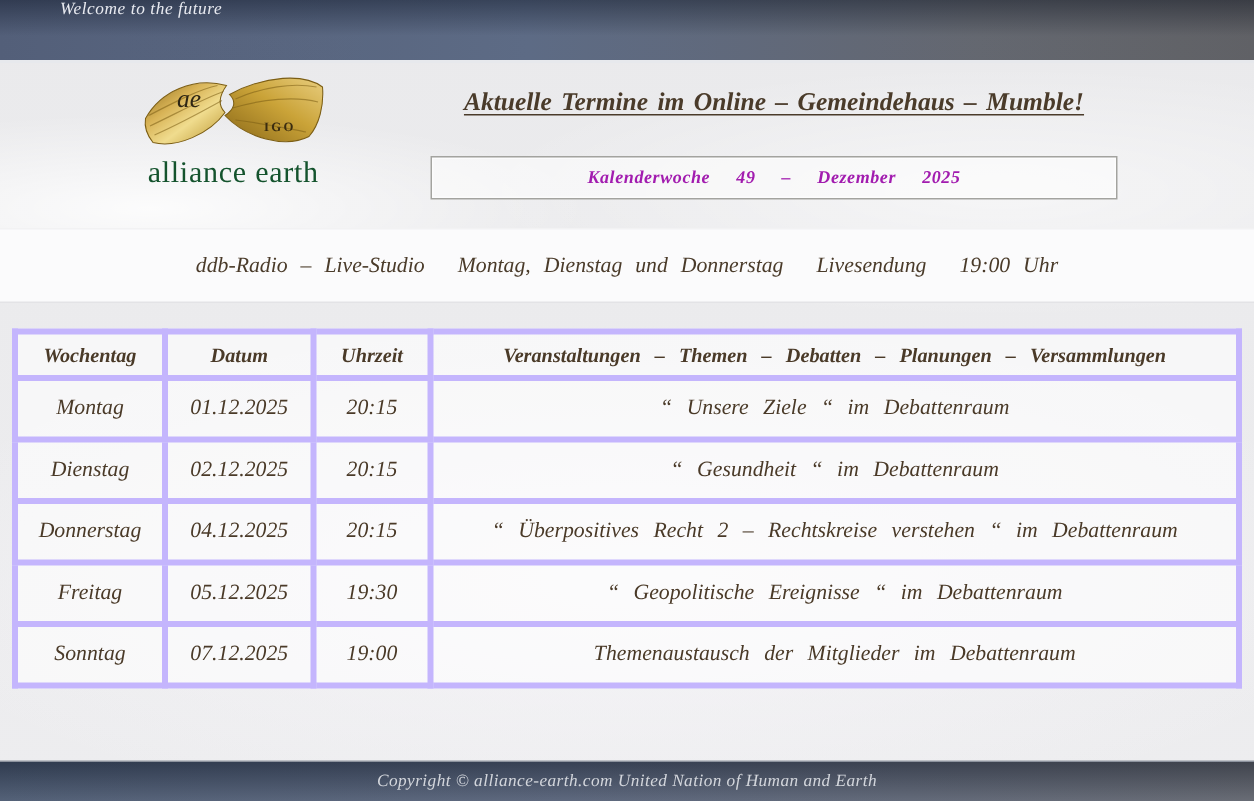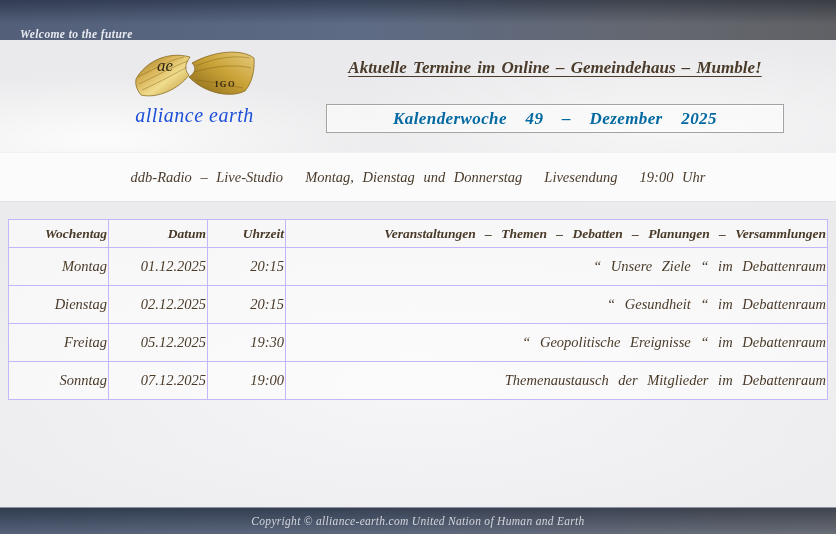--- a/index.html
+++ b/index.html
@@ -9,64 +9,63 @@
     background:
       radial-gradient(ellipse 420px 90px at 12% 26%, rgba(255,255,255,.85), rgba(255,255,255,0) 70%),
       radial-gradient(ellipse 500px 120px at 80% 24%, rgba(255,255,255,.55), rgba(255,255,255,0) 70%),
       radial-gradient(ellipse 650px 220px at 50% 72%, rgba(247,246,249,.9), rgba(255,255,255,0) 78%),
       linear-gradient(#eaeaec,#ededef);
   }
 
   
   .topbar {
     height:42px; box-sizing:border-box;
-    display:flex; align-items:flex-end; padding-left:20px;
+    display:flex; align-items:flex-start; padding-left:40px;
     background:
       linear-gradient(to bottom, rgba(16,22,34,.38), rgba(255,255,255,.07) 60%),
       linear-gradient(to right, #46536f, #51607c 42%, #585c65 78%, #54555a);
     border-bottom:2px solid #e7e9ed;
-    font-weight:bold;
   }
   .welcome { color:#e9ebf1; font-style:italic; font-size:11.5px; letter-spacing:.4px; }
 
   
-  .header { position:relative; height:110px;margin-left:39px; }
+  .header { position:relative; height:110px; }
   .logo-block { position:absolute; left:83px; top:4px; width:145px; text-align:center; cursor:pointer; }
   .logo-svg { display:block; margin:0 auto; }
-  .brand { font-style:italic; font-size:20px; color:#1d4ed8; letter-spacing:.5px; margin-top:-2px; }
+  .brand { font-size:20px; color:#14532d; letter-spacing:.5px; margin-top:-2px; }
 
   .title-block { position:absolute; left:287px; top:16px; width:458px; text-align:center; }
   .page-title {
     font-style:italic; font-weight:bold; font-size:17px; color:#4a3b2a;
     text-decoration:underline; text-underline-offset:3px; word-spacing:2px;
   }
   .kw-box {
     position:absolute; left:287px; top:62px; width:456px; height:27px;
     border:1px solid #a3a39f; background:rgba(253,253,253,.6);
     box-shadow:inset 0 0 0 1px rgba(255,255,255,.6);
     display:flex; align-items:center; justify-content:center;
   }
-  .kw-text { font-style:italic; font-weight:bold; font-size:17px; color:#0369a1; word-spacing:14px; letter-spacing:.4px; }
+  .kw-text { font-style:italic; font-weight:bold; font-size:12px; color:#a21caf; word-spacing:14px; letter-spacing:.4px; }
 
   
   .radio-band {
     height:48px; background:#fbfbfc;
     border-top:1px solid #f2f2f3; border-bottom:1px solid #e3e3e6;
     display:flex; align-items:center; justify-content:center; gap:22px;
   }
   .radio-band span { font-style:italic; font-size:14.5px; color:#4a3b2a; word-spacing:5px; }
 
   
   table.schedule {
     margin:17px 8px 0; width:820px; table-layout:fixed;
     border-collapse:collapse; background:rgba(255,255,255,.6);
   }
   .schedule th, .schedule td {
-    border:1px solid #c4b5fd; font-style:italic; color:#4a3a28;
-    text-align:right; vertical-align:middle; overflow:hidden;
+    border:4px solid #c4b5fd; font-style:italic; color:#4a3a28;
+    text-align:center; vertical-align:middle; overflow:hidden;
   }
   .schedule th { height:25px; font-size:13.5px; font-weight:bold; word-spacing:2px; }
   .schedule td { height:35px; font-size:14.5px; }
   .schedule th.wide, .schedule td.event { word-spacing:6px; }
 
   
   .footer {
     position:absolute; left:0; right:0; bottom:0; height:26px;
     display:flex; align-items:center; justify-content:center;
     background:
@@ -155,20 +154,26 @@
       <td>20:15</td>
       <td class="event">“ Unsere Ziele “ im Debattenraum</td>
     </tr>
     <tr>
       <td>Dienstag</td>
       <td>02.12.2025</td>
       <td>20:15</td>
       <td class="event">“ Gesundheit “ im Debattenraum</td>
     </tr>
     <tr>
+      <td>Donnerstag</td>
+      <td>04.12.2025</td>
+      <td>20:15</td>
+      <td class="event">“ Überpositives Recht 2 – Rechtskreise verstehen “ im Debattenraum</td>
+    </tr>
+    <tr>
       <td>Freitag</td>
       <td>05.12.2025</td>
       <td>19:30</td>
       <td class="event">“ Geopolitische Ereignisse “ im Debattenraum</td>
     </tr>
     <tr>
       <td>Sonntag</td>
       <td>07.12.2025</td>
       <td>19:00</td>
       <td class="event">Themenaustausch der Mitglieder im Debattenraum</td>

